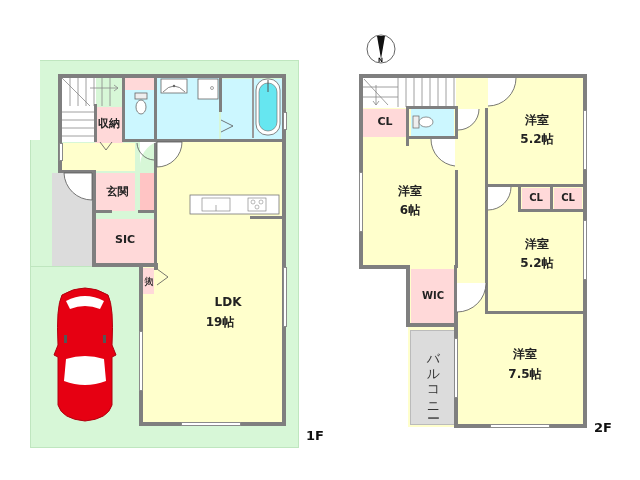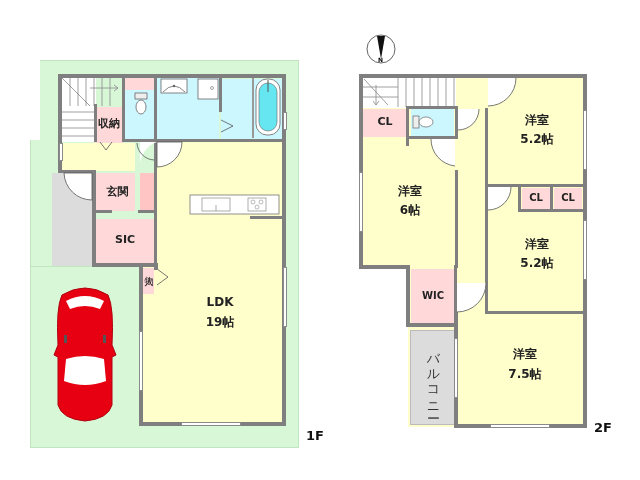--- a/index.html
+++ b/index.html
@@ -80,21 +80,21 @@
   <div class="room" style="left:95px;top:219px;width:60px;height:44px;background:#ffd9d9;"></div>
   <div class="lbl s" style="left:95px;top:232px;width:60px;">SIC</div>
 
   <div class="room" style="left:142px;top:268px;width:12px;height:26px;background:#ffd9d9;"></div>
   <div class="abs" style="left:142px;top:268px;width:12px;font-size:9px;line-height:11px;writing-mode:vertical-rl;color:#222;">物入</div>
 
   <div class="room" style="left:157px;top:141px;width:126px;height:282px;background:#ffffcc;"></div>
   <div class="room" style="left:142px;top:266px;width:141px;height:157px;background:#ffffcc;"></div>
   <div class="room" style="left:142px;top:268px;width:12px;height:26px;background:#ffd9d9;"></div>
   <div class="abs" style="left:142px;top:269px;width:12px;font-size:9px;line-height:11px;writing-mode:vertical-rl;color:#222;">物入</div>
-  <div class="lbl m" style="left:180px;top:294px;width:80px;">LDK</div>
+  <div class="lbl m" style="left:188px;top:294px;width:80px;">LDK</div>
   <div class="lbl m" style="left:180px;top:314px;width:80px;">19帖</div>
 
   <svg style="left:190px;top:195px;" width="90" height="20">
     <rect x="0" y="0" width="89" height="19" fill="#fff" stroke="#777" stroke-width="0.8"></rect>
     <rect x="12" y="3" width="28" height="13" fill="#fff" stroke="#777" stroke-width="0.6"></rect>
     <line x1="26" y1="10" x2="26" y2="16" stroke="#777" stroke-width="0.6"></line>
     <rect x="58" y="3" width="18" height="13" fill="#fff" stroke="#777" stroke-width="0.6"></rect>
     <circle cx="63" cy="7" r="2" fill="none" stroke="#777" stroke-width="0.5"></circle>
     <circle cx="71" cy="7" r="2" fill="none" stroke="#777" stroke-width="0.5"></circle>
     <circle cx="67" cy="12" r="2" fill="none" stroke="#777" stroke-width="0.5"></circle>

